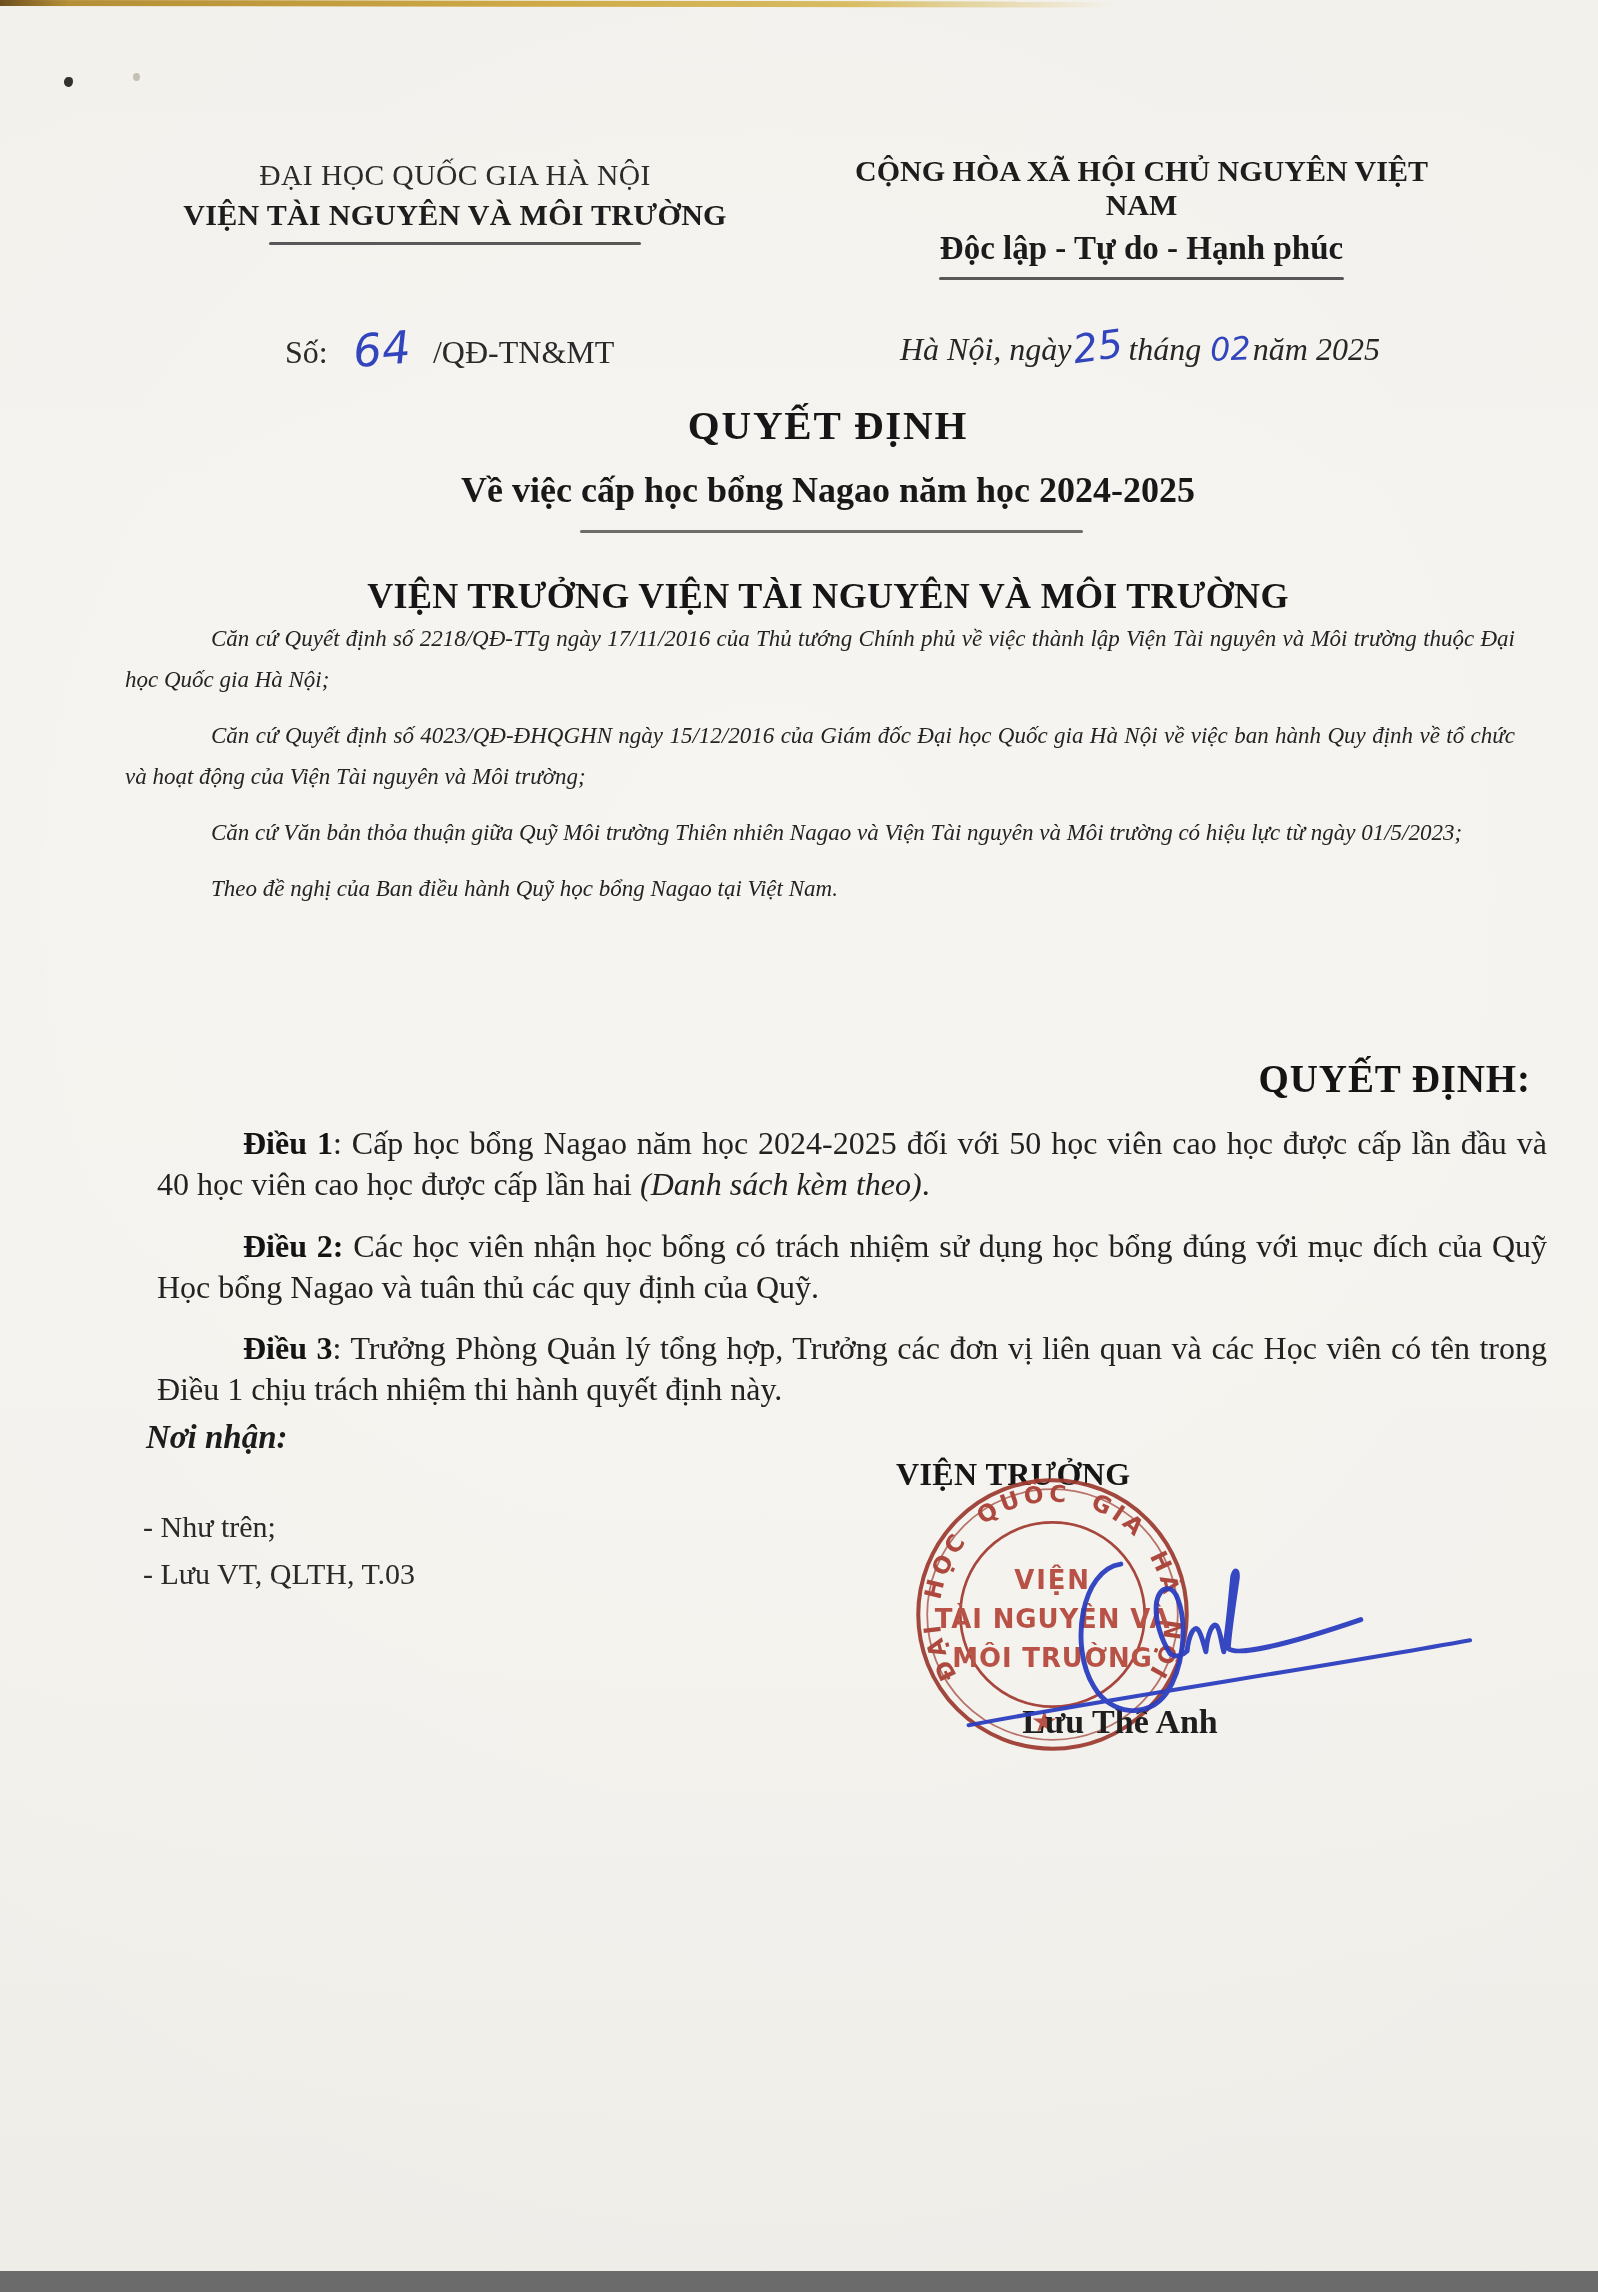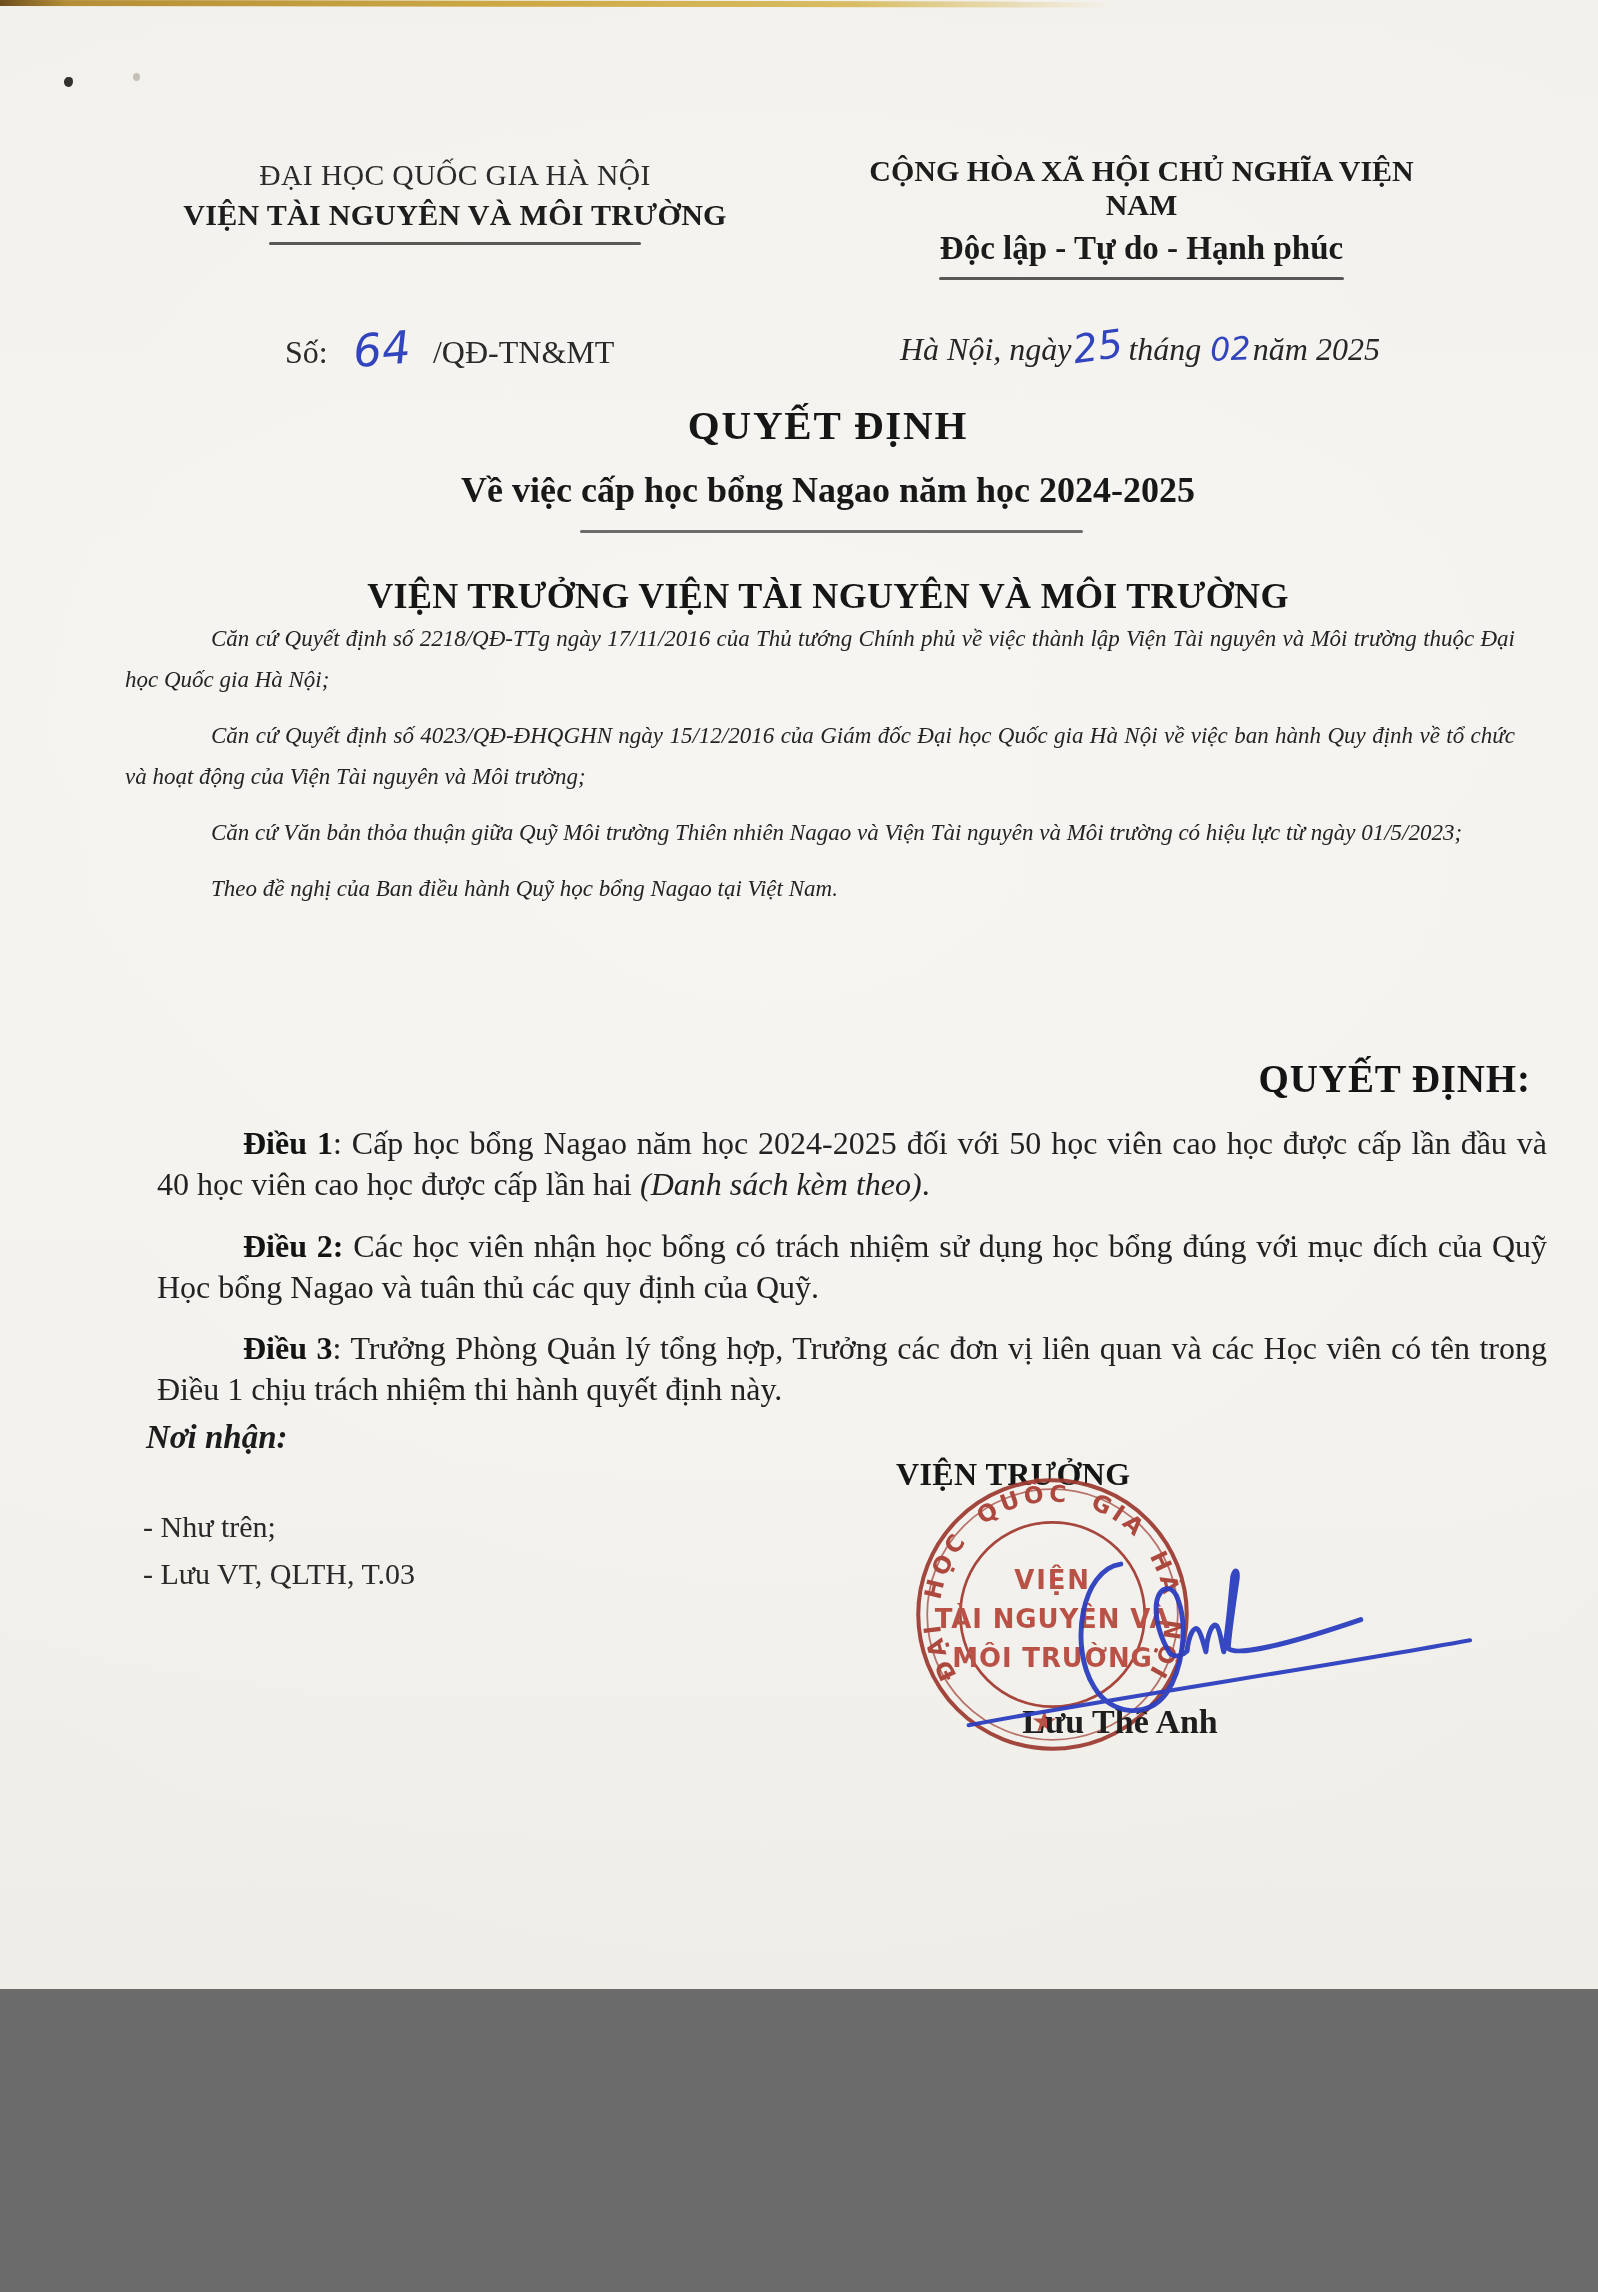--- a/index.html
+++ b/index.html
@@ -1,18 +1,18 @@
 <!DOCTYPE html>
 <html style="font-size:14.3px"><head>
 <meta charset="utf-8">
 <style>
   html,body{margin:0;padding:0;background:#6b6b6b;}
   .page{
     position:relative;
-    width:1599px;height:1989px;
+    width:1599px;height:2271px;
     background:
       radial-gradient(ellipse 140% 110% at 48% 40%, rgba(255,255,255,.25), rgba(0,0,0,0) 60%),
       linear-gradient(180deg,#f2f0eb 0%,#f4f2ee 30%,#f3f1ec 70%,#efede8 100%);
     font-family:"Liberation Serif","DejaVu Serif",serif;
     color:#262626;
     overflow:hidden;
   }
   .abs{position:absolute;}
   
   .topline{left:0;top:0;width:1137px;height:6.3px;
@@ -71,21 +71,21 @@
   <div class="abs dot1"></div>
   <div class="abs dot2"></div>
 
   <div class="abs hdr-left">
     <div class="l1">ĐẠI HỌC QUỐC GIA HÀ NỘI</div>
     <div class="l2">VIỆN TÀI NGUYÊN VÀ MÔI TRƯỜNG</div>
     <div class="rule rule-left"></div>
   </div>
 
   <div class="abs hdr-right">
-    <div class="l1">CỘNG HÒA XÃ HỘI CHỦ NGHĨA VIỆN NAM</div>
+    <div class="l1">CỘNG HÒA XÃ HỘI CHỦ NGUYÊN VIỆT NAM</div>
     <div class="l2">Độc lập - Tự do - Hạnh phúc</div>
     <div class="rule rule-right"></div>
   </div>
 
   <div class="abs doc-no"><span>Số:</span><span class="hand">64</span><span>/QĐ-TN&amp;MT</span></div>
 
   <div class="abs date-line"><span>Hà Nội, ngày</span><span class="hand hand-day">25</span><span>tháng</span><span class="hand hand-month">02</span><span>năm 2025</span></div>
 
   <div class="abs t-main">QUYẾT ĐỊNH</div>
   <div class="abs t-sub">Về việc cấp học bổng Nagao năm học 2024-2025</div>

